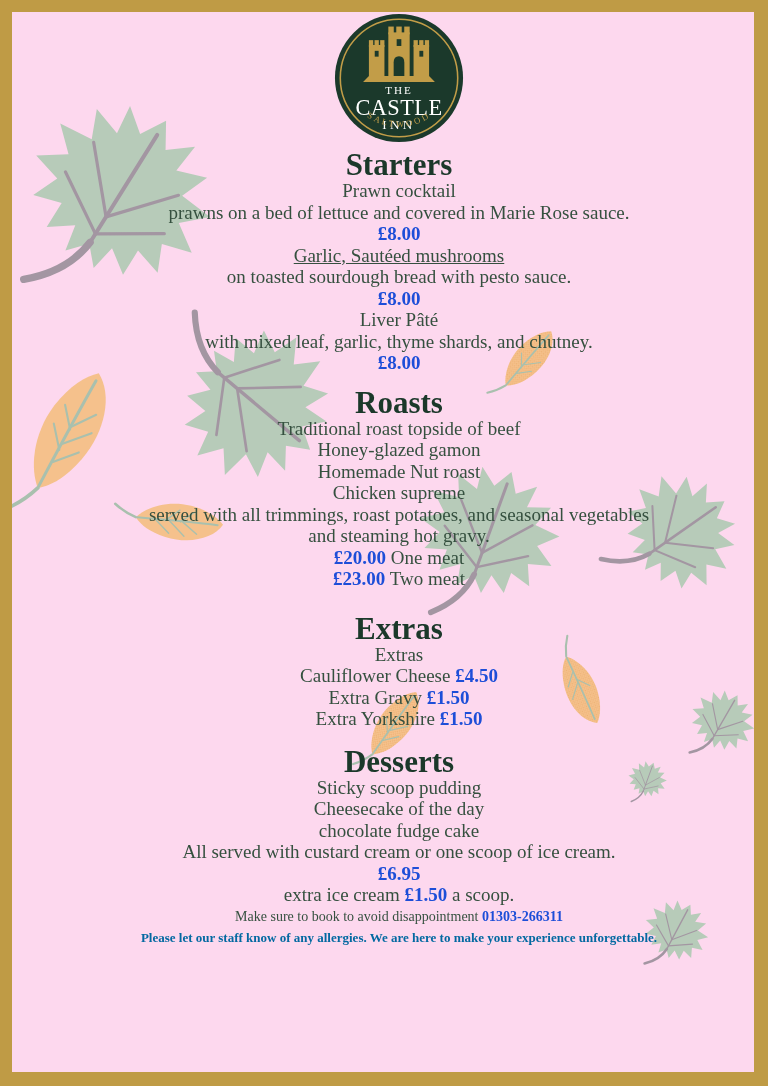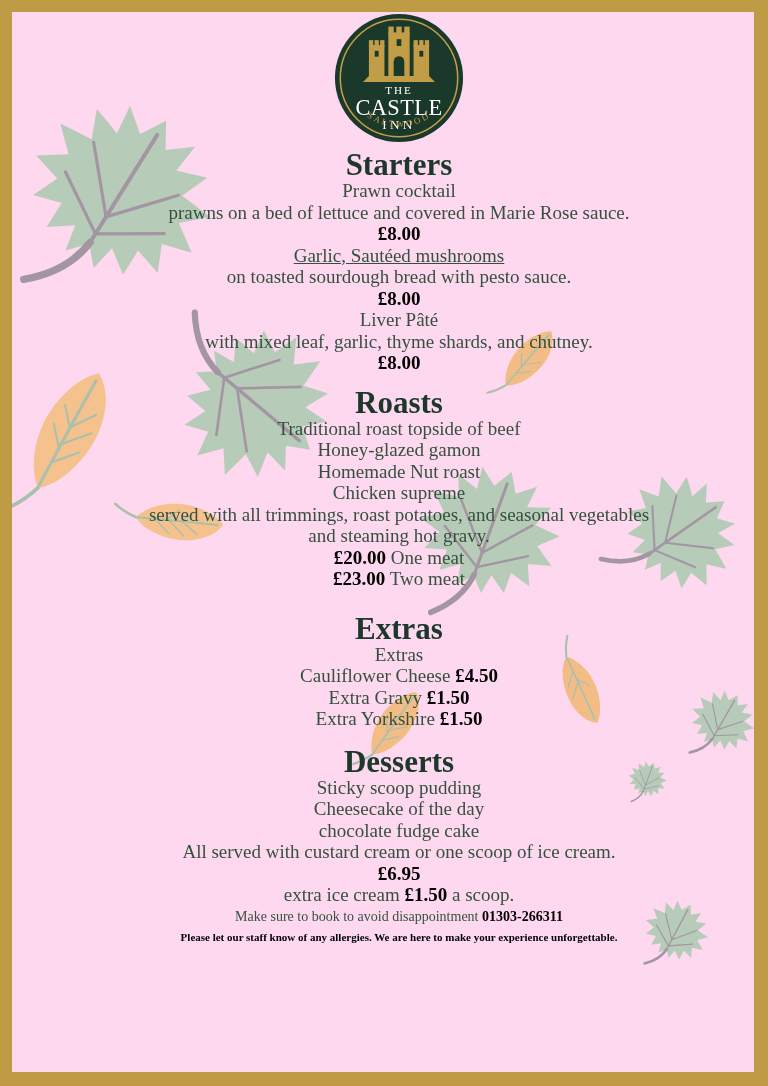--- a/index.html
+++ b/index.html
@@ -8,31 +8,31 @@
   .sheet{position:absolute;left:12px;top:12px;width:742px;height:1060px;background:#fdd8ee;overflow:hidden;}
   
   .leaf{position:absolute;z-index:0;overflow:visible;height:auto;}
   .sage{--fill:#b7cbb9;--vein:#a396a2;}
   .orange{--fill:#f5c18c;--vein:#a9c0ae;}
   
   .content{position:absolute;inset:0;z-index:1;text-align:center;color:#35503f;
            font-size:19px;line-height:21.5px;padding-left:32px;}
   .content p{margin:0;white-space:nowrap;}
   h2{margin:0;font-size:31px;line-height:30px;font-weight:700;color:#1b382a;}
-  .price,b{font-weight:700;color:#000000;}
+  .price,b{font-weight:700;color:#1d4ed8;}
   .logo{display:block;margin:0 auto;width:146px;height:132px;}
   #h-starters{margin-top:6px;}
   .mt-item2{margin-top:26px;text-decoration:underline;}
   .mt-item3{margin-top:23px;}
   #h-roasts{margin-top:14px;}
   #h-extras{margin-top:24px;}
   #h-desserts{margin-top:17px;}
   .mt-scoop{margin-top:12px;}
   .mt-book{margin-top:26px;font-size:14px;}
-  .allergy{font-weight:700;font-size:11px;color:#000000;}
+  .allergy{font-weight:700;font-size:13px;color:#0369a1;}
   .logo-text{fill:#ffffff;font-family:"Liberation Serif",serif;}
   .logo-arc{fill:#c29d48;font-family:"Liberation Serif",serif;}
 </style>
 </head>
 <body>
 
 <div class="canvas">
   <div class="sheet">
 
     <svg width="0" height="0" style="position:absolute" aria-hidden="true">

